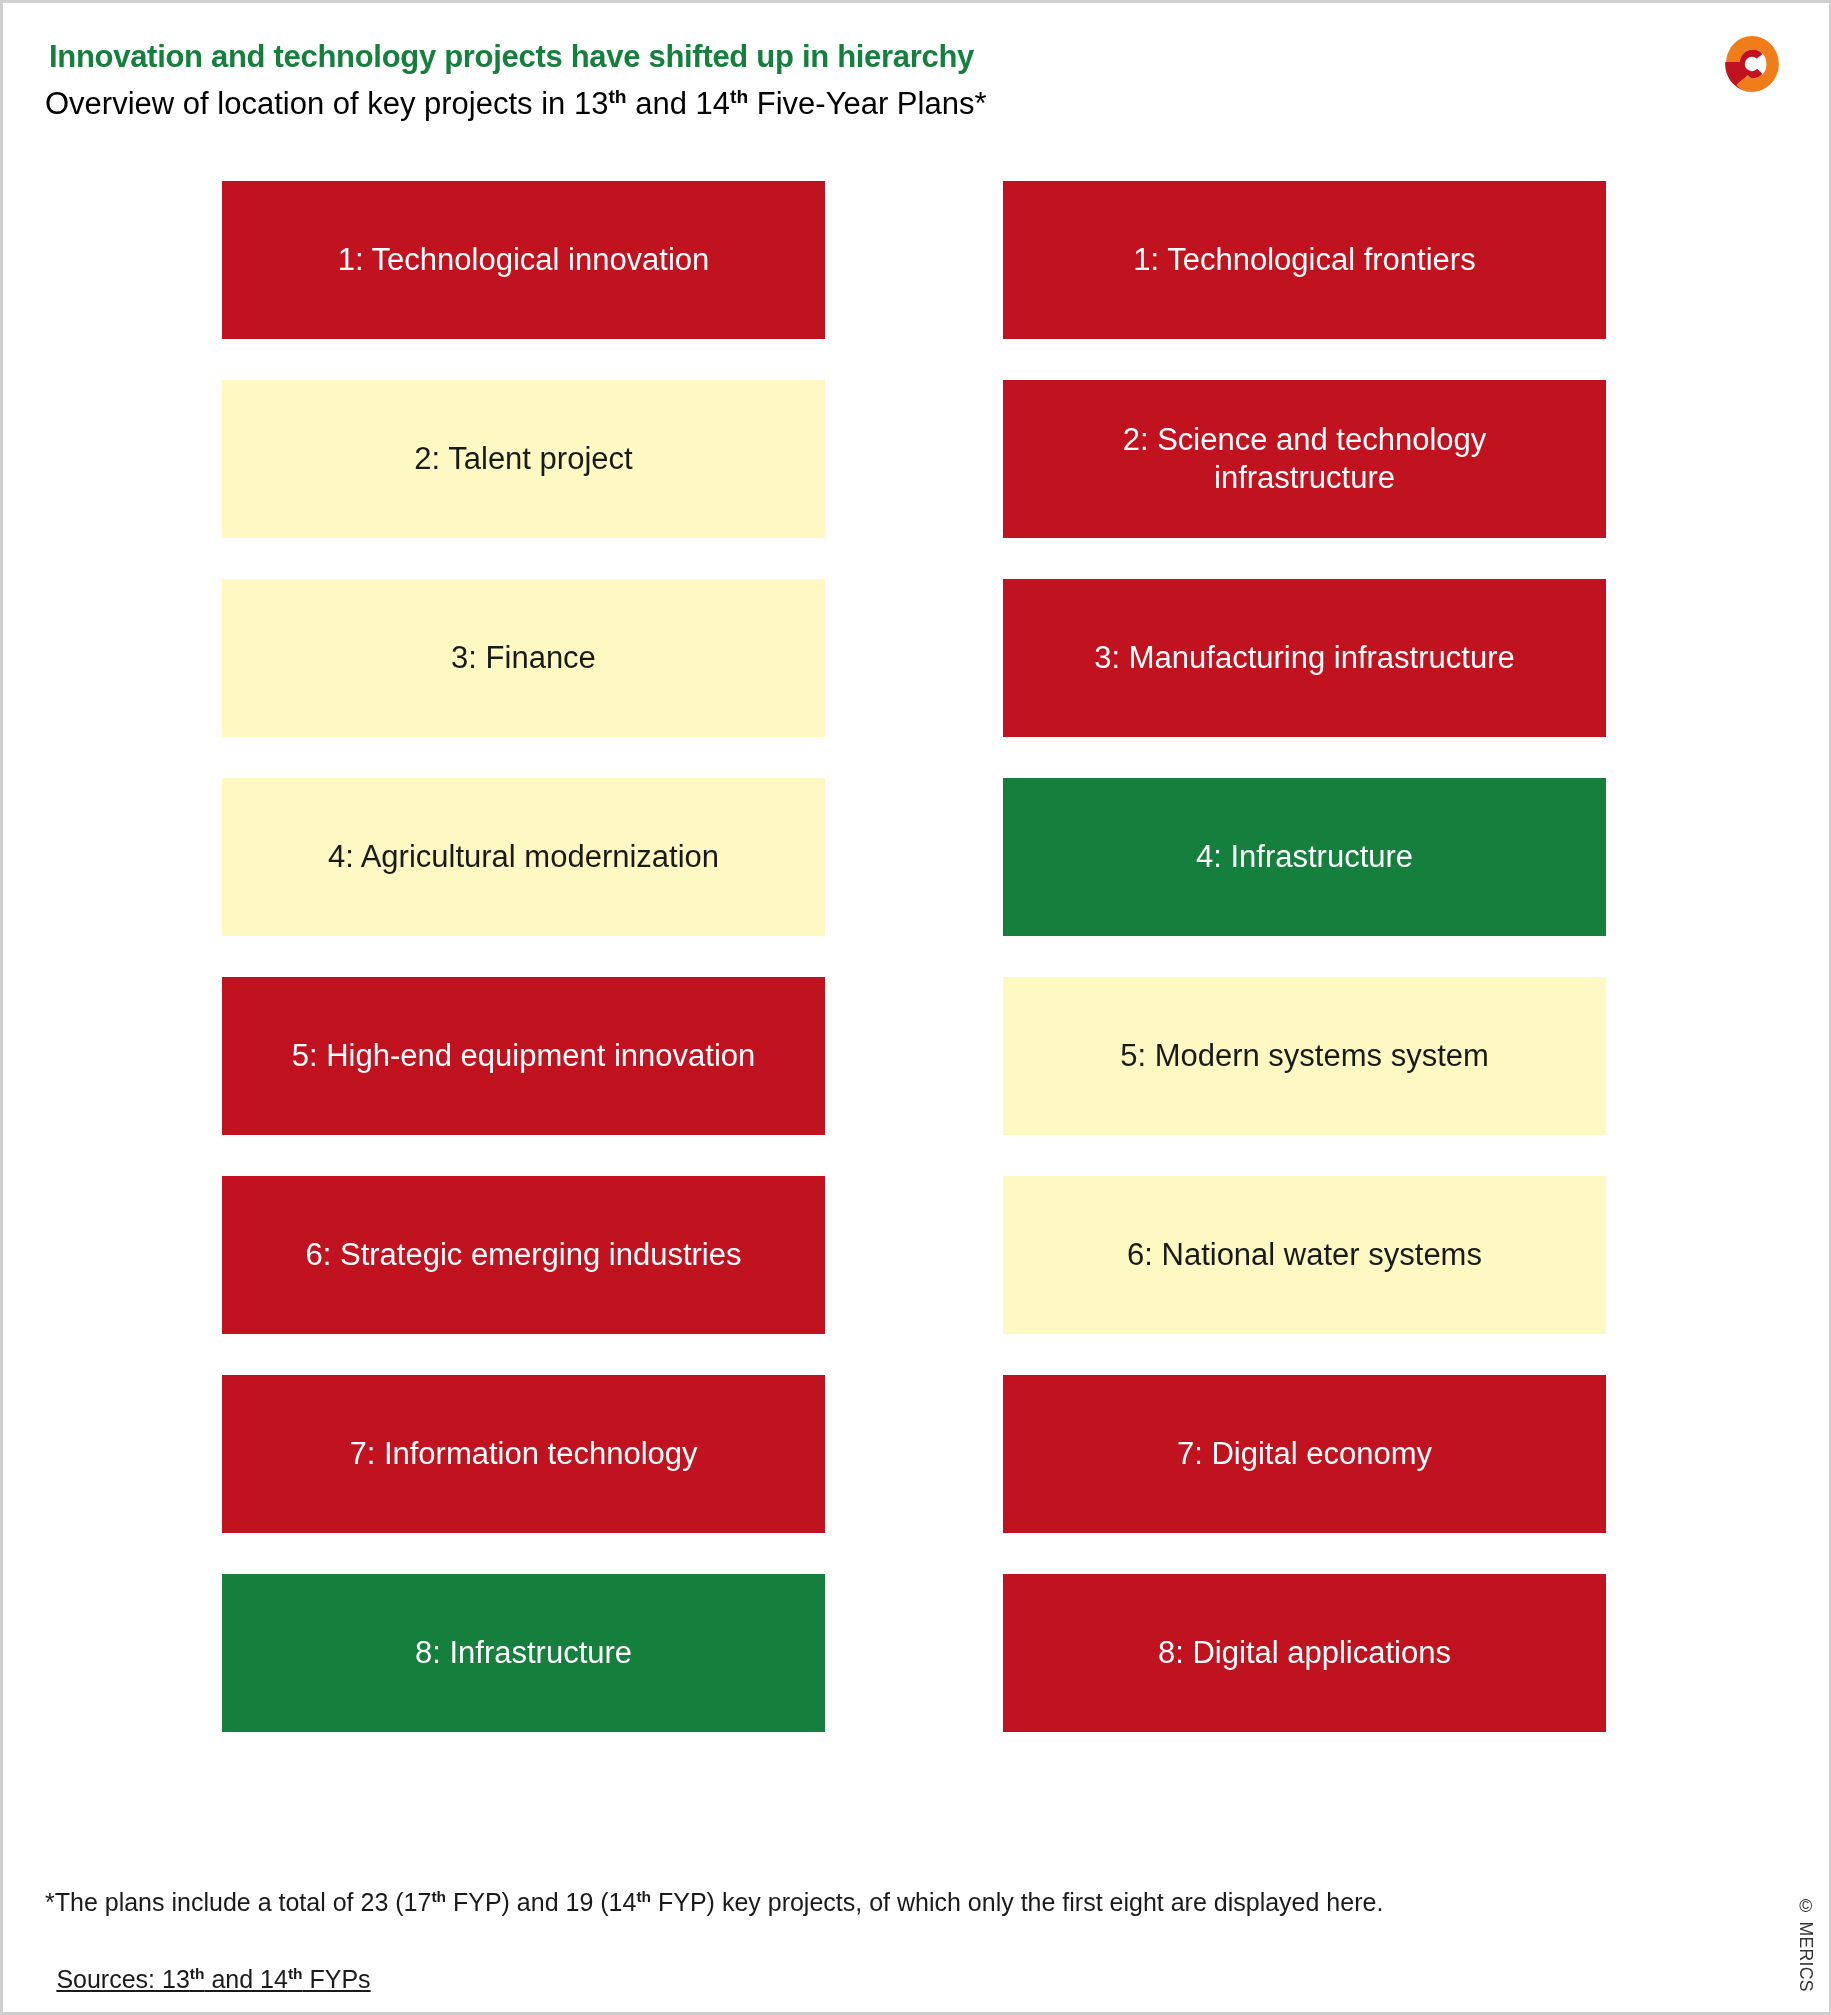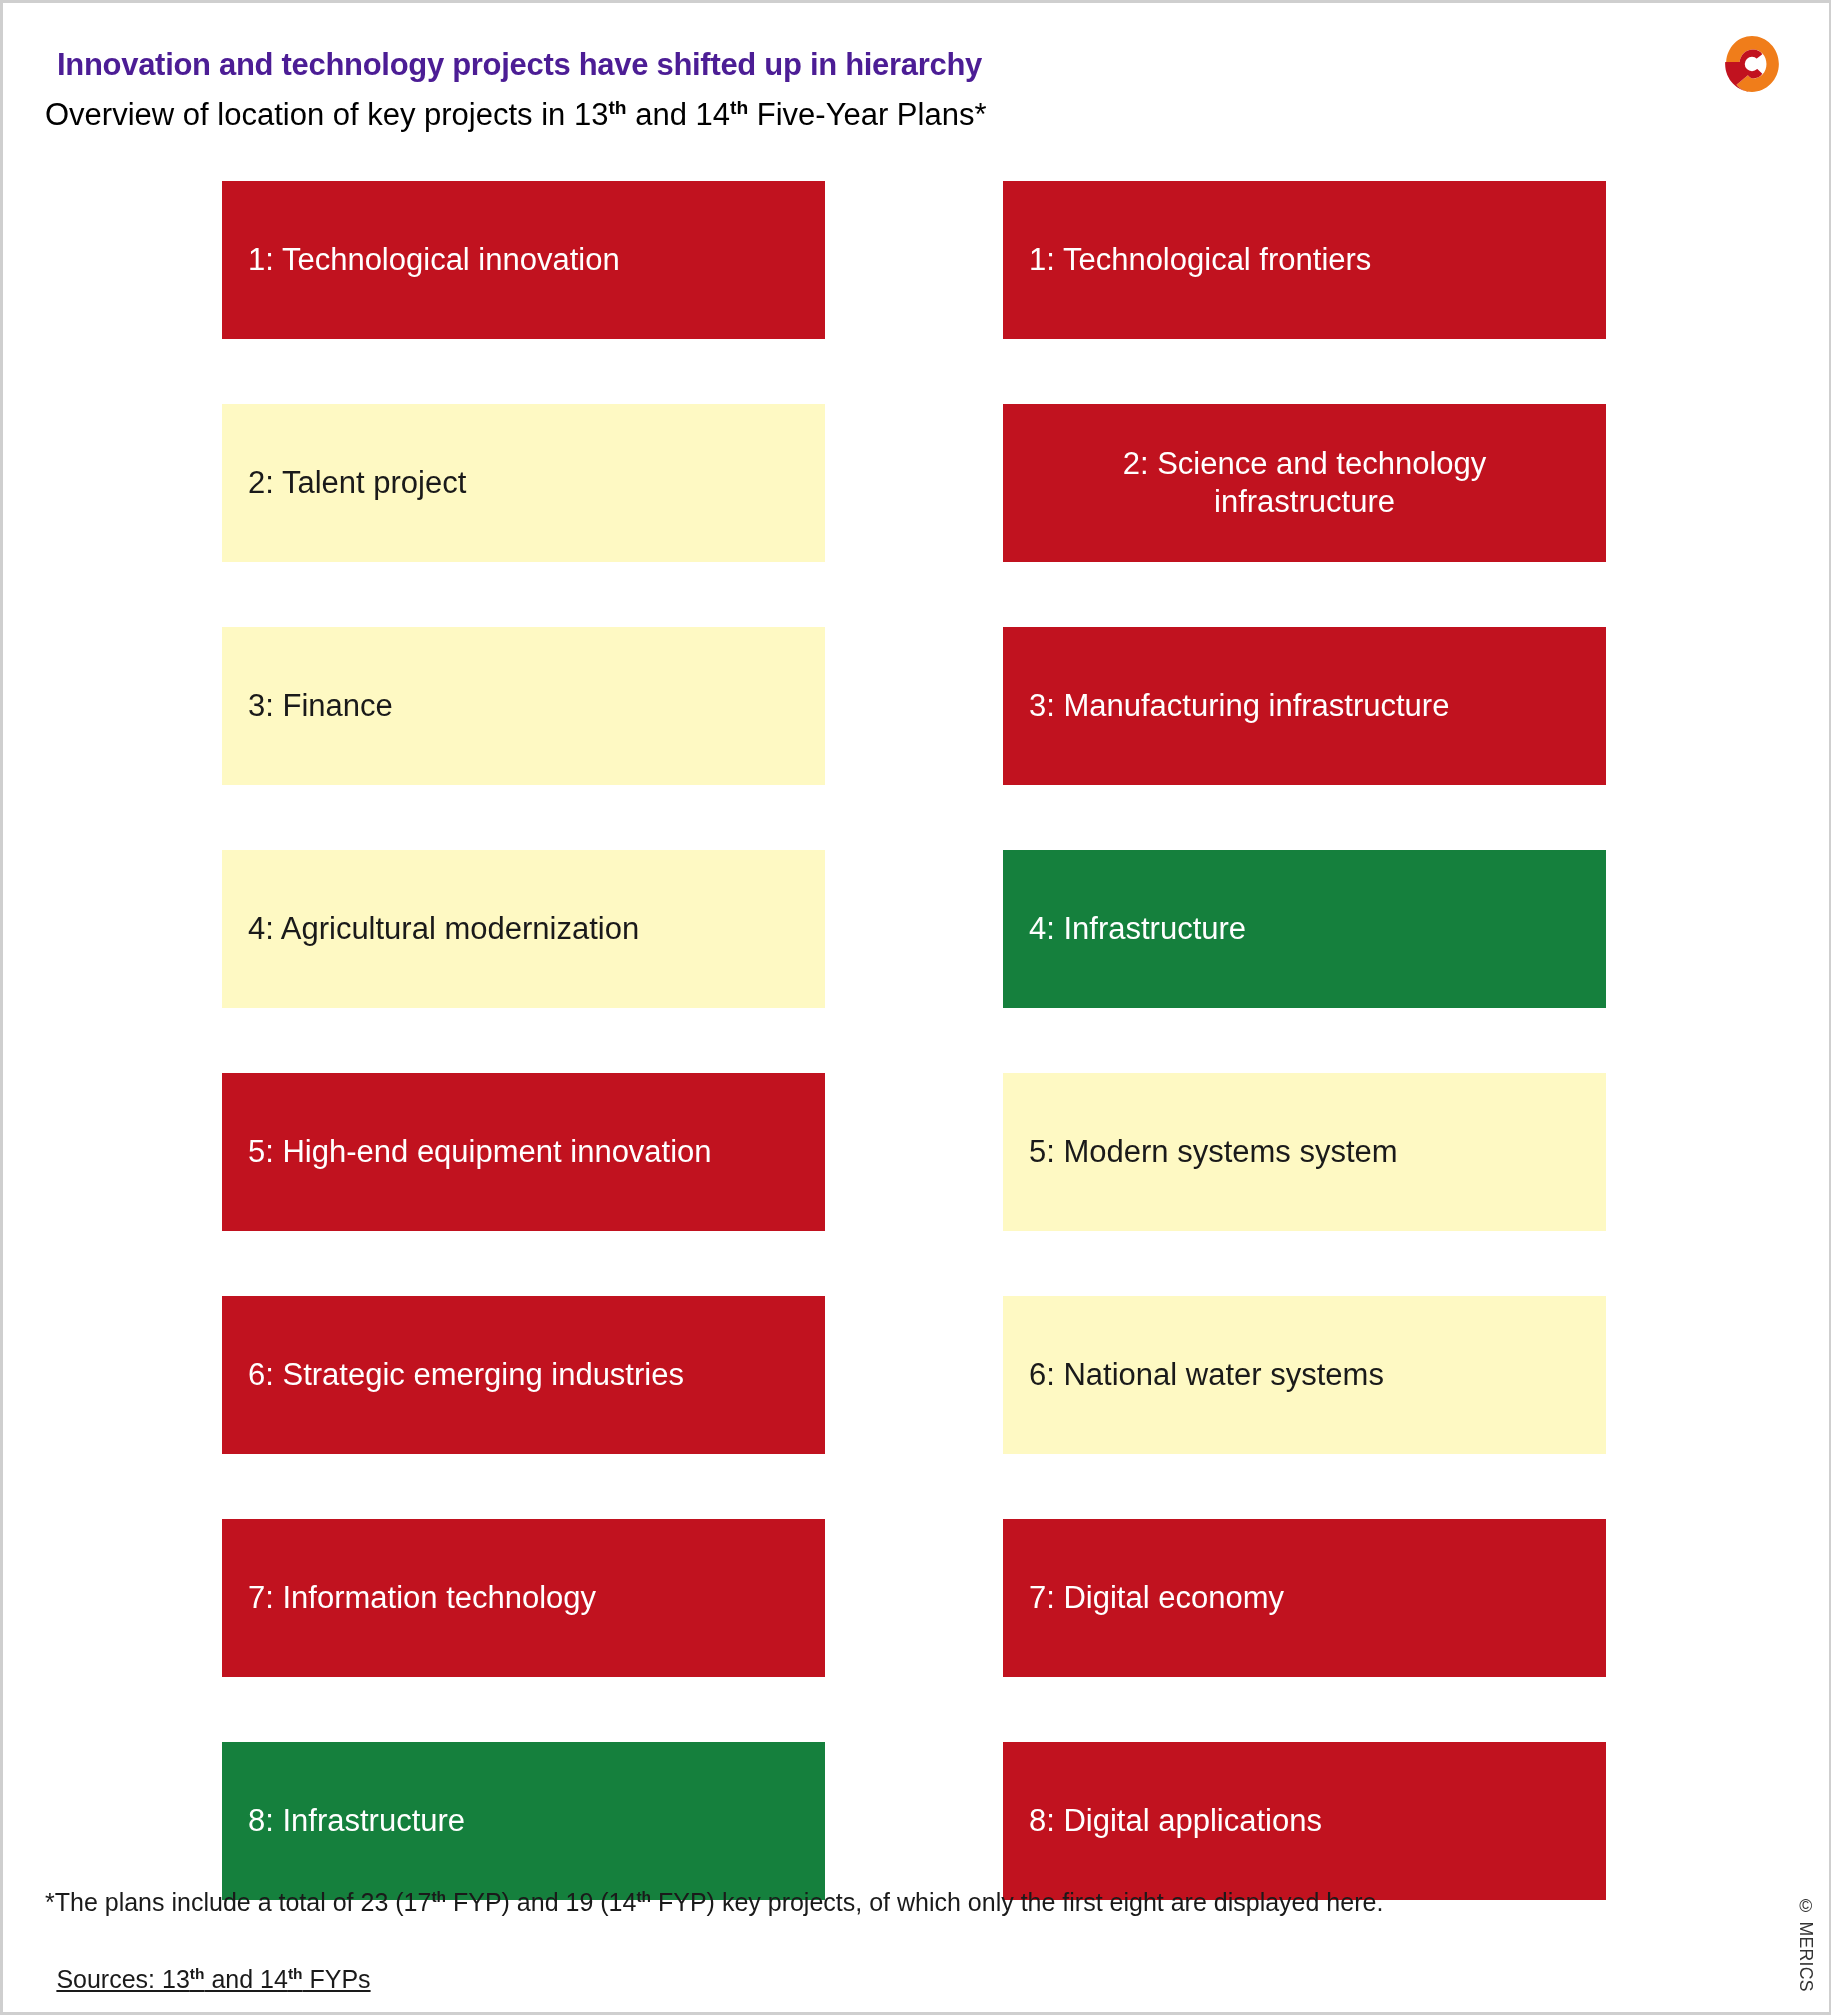--- a/index.html
+++ b/index.html
@@ -25,23 +25,23 @@
   .header {
     position: absolute;
     left: 42px;
     top: 32px;
     right: 103px;
   }
   .title {
     font-size: 31px;
     font-weight: bold;
     letter-spacing: -0.3px;
-    color: #4c1d95;
+    color: #15803d;
     line-height: 1.18;
-    margin: 12px;
+    margin: 4px;
   }
   .subtitle {
     font-size: 31px;
     font-weight: normal;
     color: #000000;
     line-height: 1.2;
     margin: 9.3px 0 0 0;
   }
   .subtitle sup {
     font-size: 0.62em;
@@ -71,23 +71,24 @@
     top: 0;
     width: 603px;
   }
   .col-left  { left: 219px; }
   .col-right { left: 1000px; }
 
   .box {
     box-sizing: border-box;
     width: 603px;
     height: 158px;
-    margin-bottom: 65px;
+    margin-bottom: 41px;
     display: flex;
     align-items: center;
+    justify-content: center;
     text-align: center;
     padding: 0 26px;
     font-size: 31px;
     line-height: 1.22;
   }
   .box .lbl { display: block; }
   .box.red   { background: #c1121f; color: #ffffff; }
   .box.teal  { background: #15803d; color: #ffffff; }
   .box.grey  { background: #fef9c3; color: #1a1a1a; }
 

